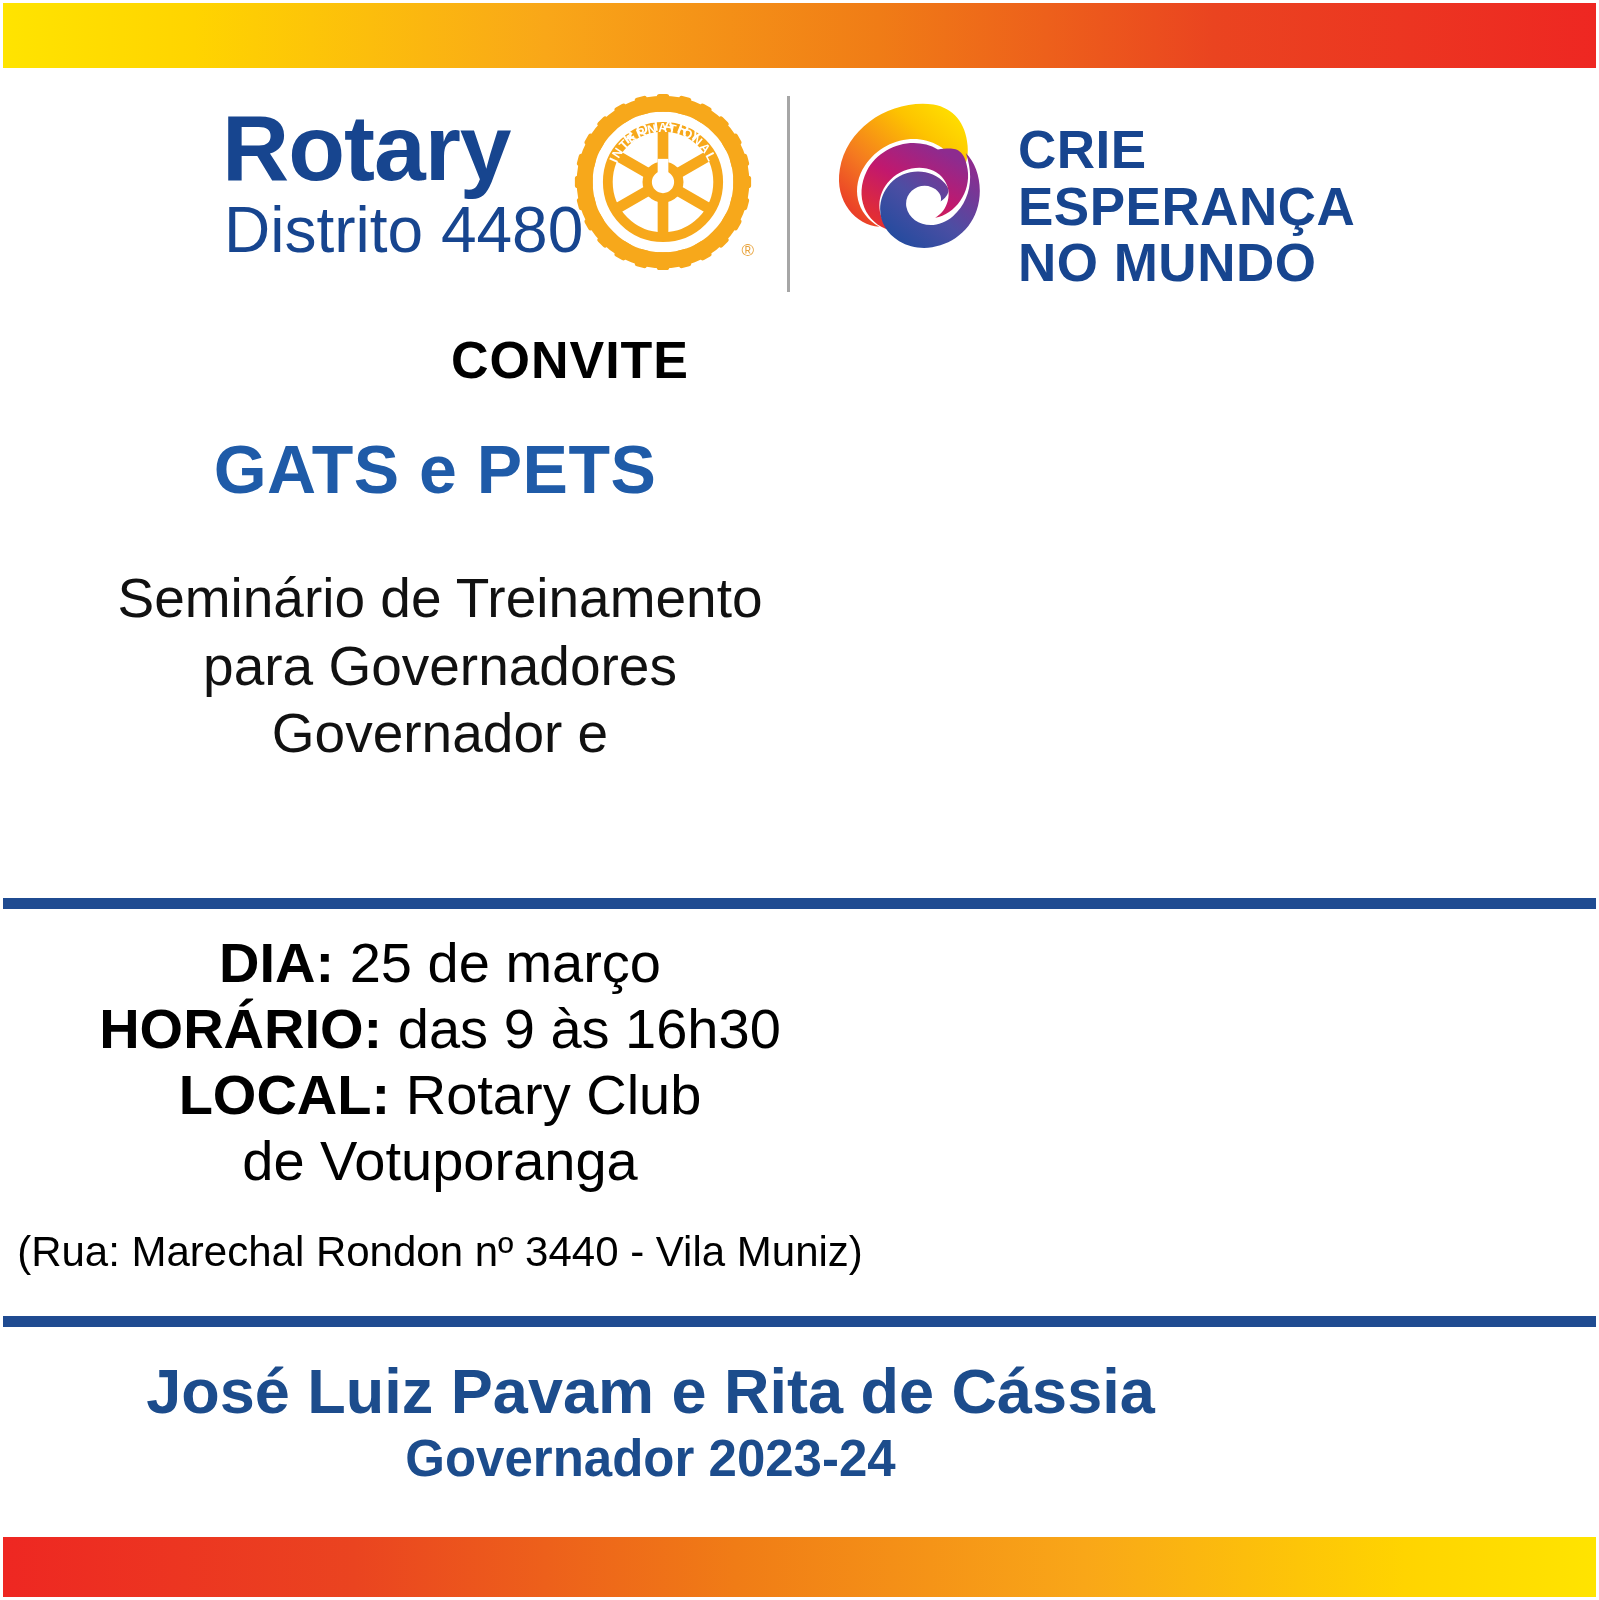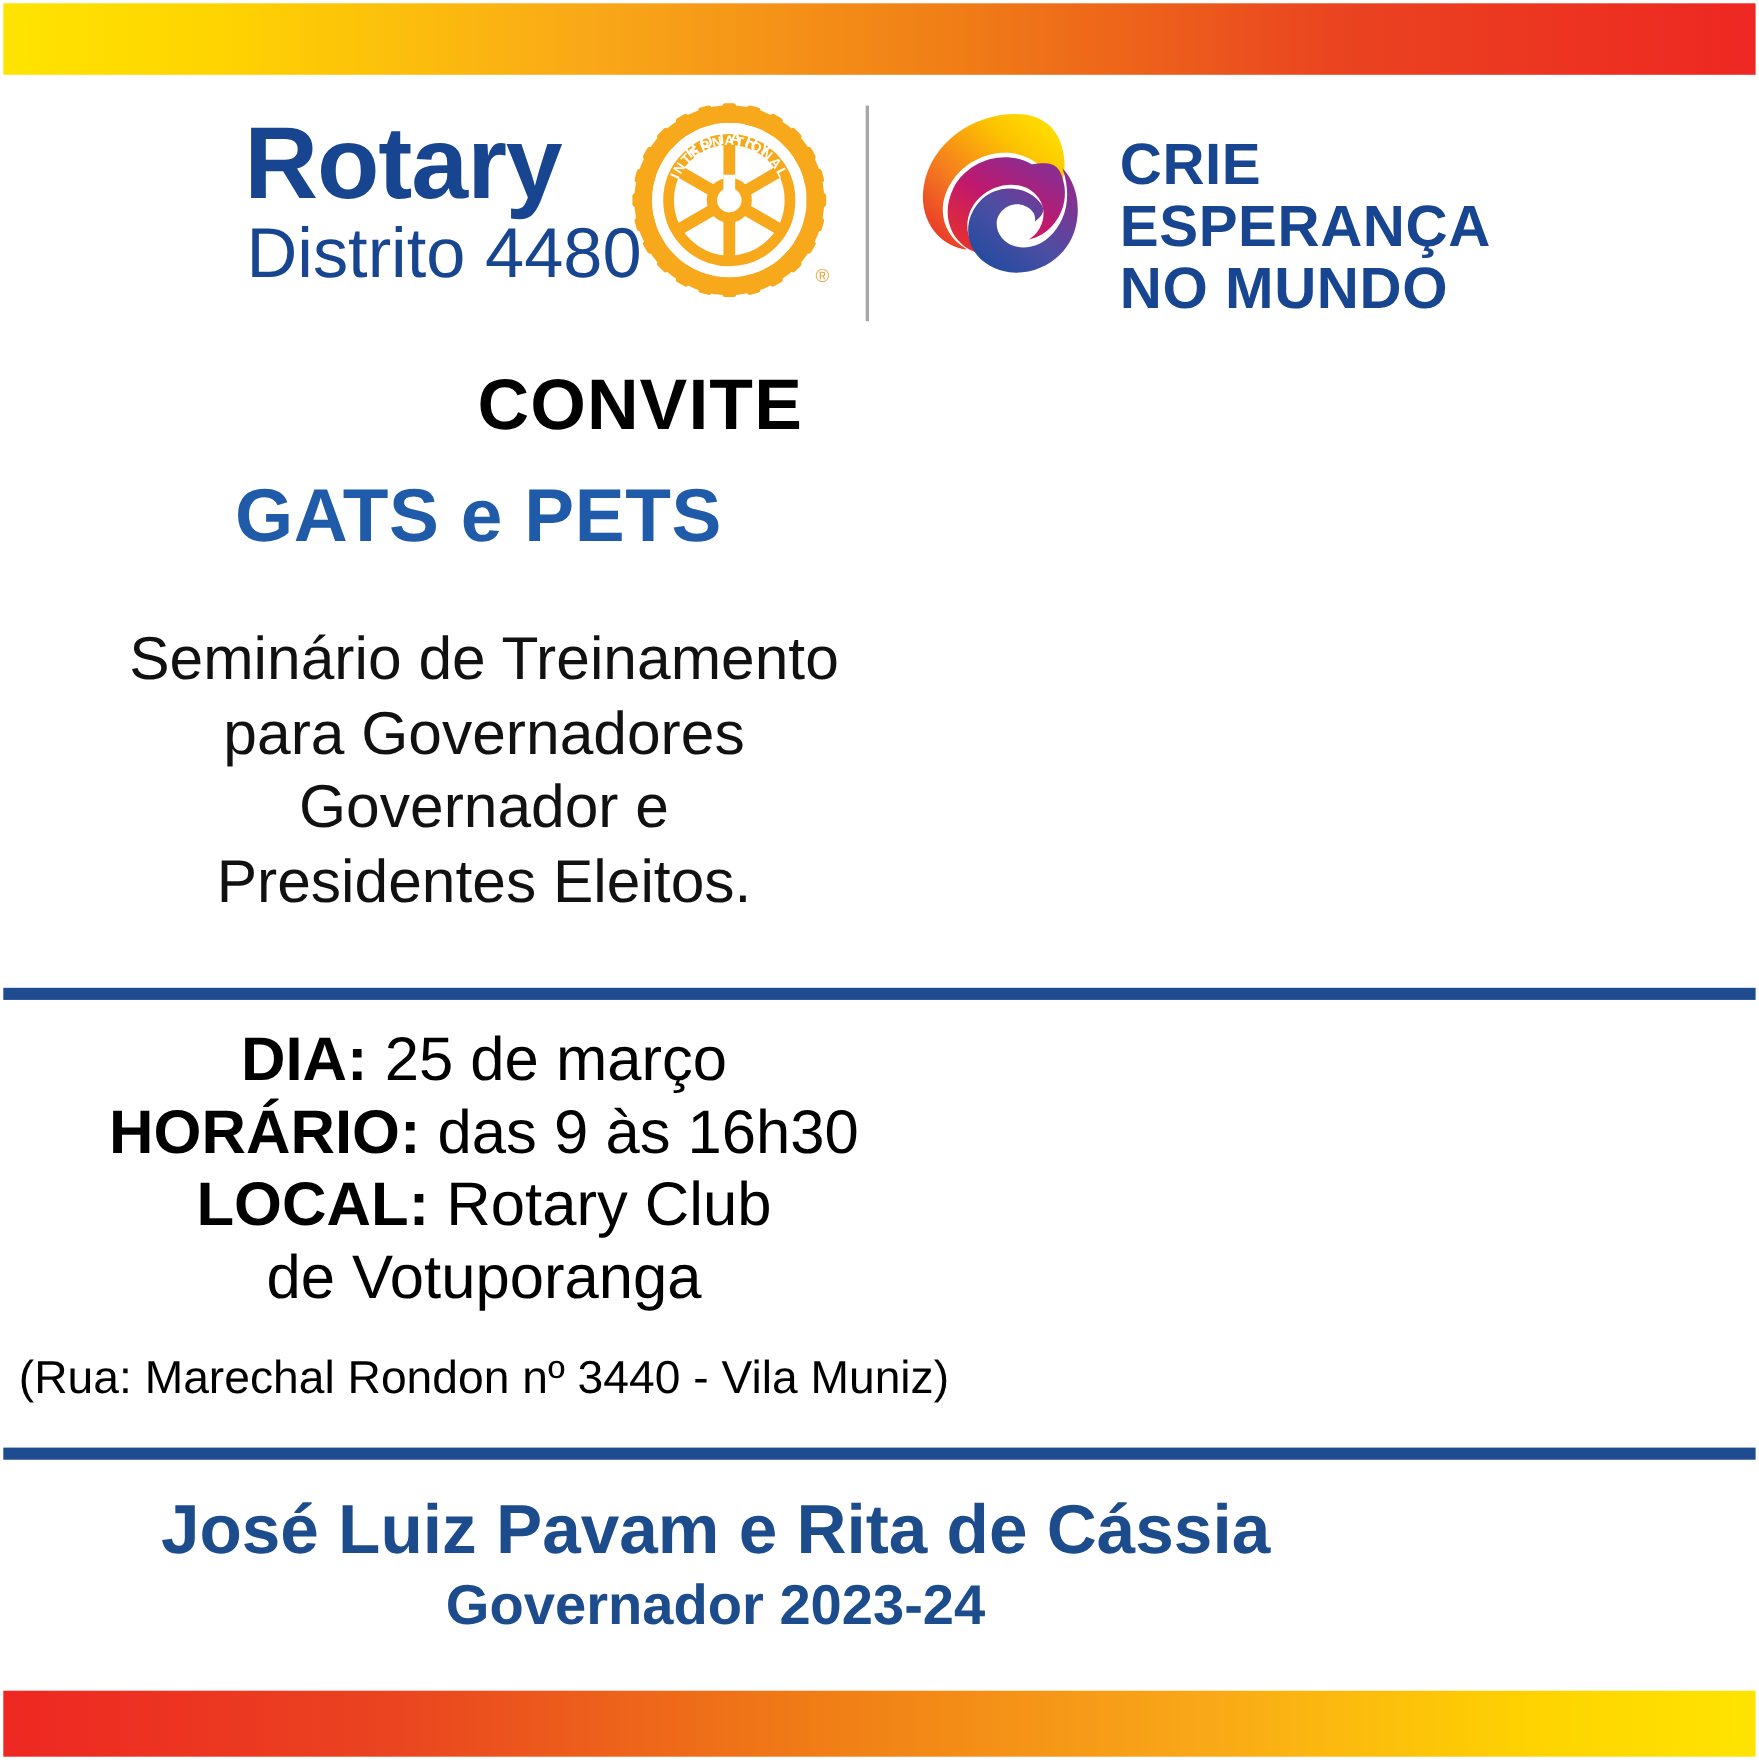--- a/index.html
+++ b/index.html
@@ -56,21 +56,21 @@
   .theme-text{
     position:absolute;left:198px;top:34px;
     font-size:53px;font-weight:bold;color:#17458f;line-height:1.07;
     letter-spacing:0.5px;
   }
 
   
   .convite{
     position:absolute;left:0;top:330px;width:1140px;
     text-align:center;
-    font-size:65px;font-weight:bold;color:#000000;letter-spacing:1px;padding-left:12px;
+    font-size:52px;font-weight:bold;color:#000000;letter-spacing:1px;
   }
   .gatspets{
     position:absolute;left:0;top:430px;width:870px;
     text-align:center;
     font-size:68px;font-weight:bold;color:#1f5ba8;letter-spacing:0.5px;
   }
   .seminario{
     position:absolute;left:30px;top:565px;width:820px;
     text-align:center;
     font-size:55px;font-weight:400;color:#111111;line-height:1.23;
@@ -440,21 +440,20 @@
     </svg>
   </div>
 
   <div class="convite">CONVITE</div>
   <div class="gatspets">GATS e PETS</div>
 
   <div class="seminario">
     <div>Seminário de Treinamento</div>
     <div>para Governadores</div>
     <div>Governador e</div>
-    <div>Presidentes Eleitos.</div>
   </div>
 
   <div class="rule rule-top"></div>
 
   <div class="details">
     <div class="line">
       <span class="lbl">DIA:</span><span class="val"> 25 de março</span>
     </div>
     <div class="line">
       <span class="lbl">HORÁRIO:</span><span class="val">  das 9 às 16h30</span>

